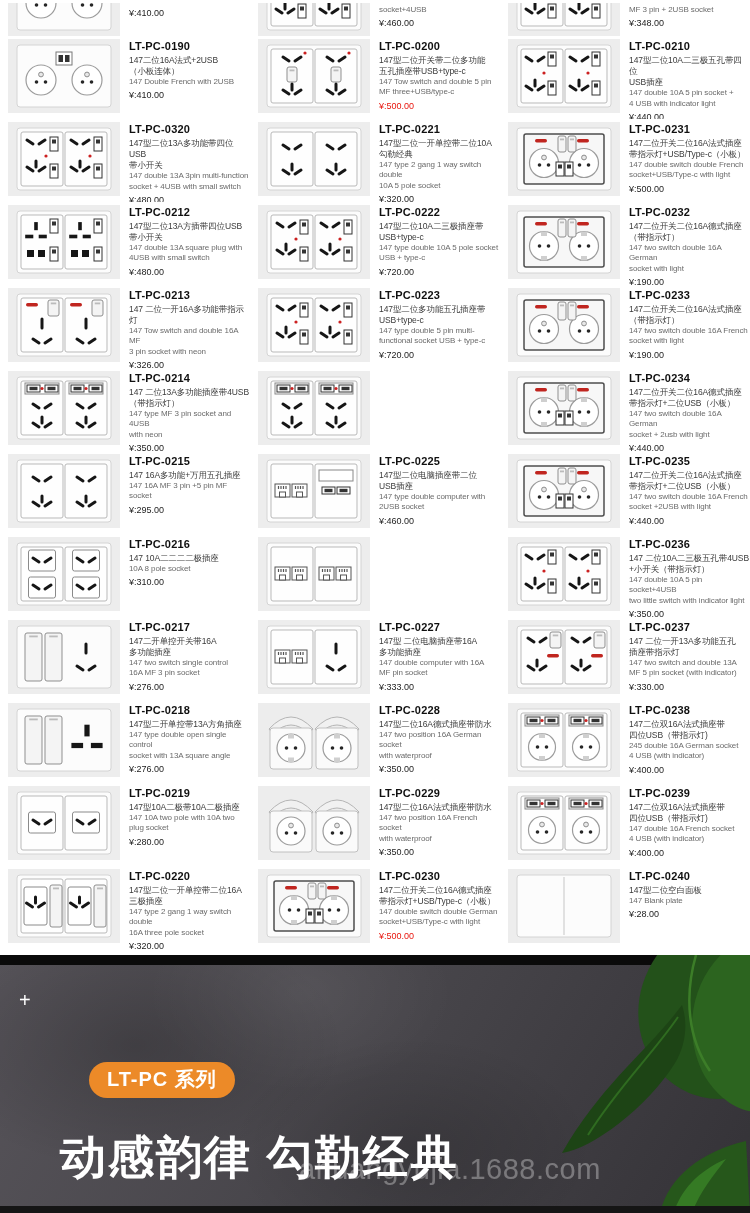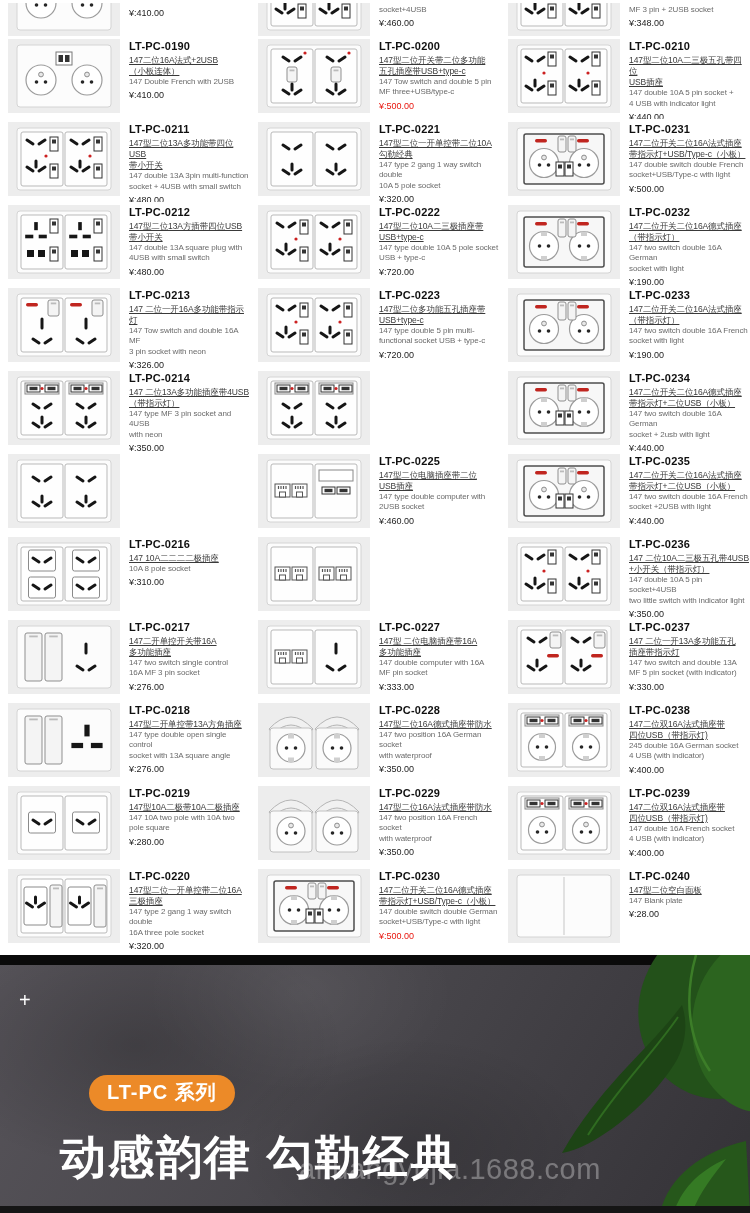--- a/index.html
+++ b/index.html
@@ -8,36 +8,36 @@
   .catalog{position:absolute;top:0;left:0;width:750px;}
   .row{display:flex;height:83px;}
   .row.partial{height:36px;overflow:hidden;}
   .cell{width:250px;box-sizing:border-box;display:flex;padding:3px 0 0 8px;}
   .tile{width:112px;height:74px;flex:none;background:#ededed;overflow:hidden;}
   .row.partial .tile{height:33px;}
   .row.partial .tile svg{margin-top:-41px;display:block;}
   .info{margin-left:9px;width:124px;overflow:hidden;}
   .row.partial .info{padding-top:2px;}
   .model{font-size:11px;font-weight:bold;color:#101010;letter-spacing:.2px;margin:1px 0 3px;}
-  .cn{font-size:8.5px;color:#3a3a3a;line-height:1.3;letter-spacing:-.1px;text-decoration:underline;}
+  .cn{font-size:8.5px;color:#3a3a3a;line-height:1.3;letter-spacing:-.1px;}
   .en{font-size:8px;color:#6b6b6b;line-height:1.3;letter-spacing:-.1px;}
   .price{font-size:9px;color:#1c1c1c;margin-top:3px;}
   .price.red{color:#e8150d;}
   
   .banner{position:absolute;left:0;top:955px;width:750px;height:258px;overflow:hidden;
     background:
       radial-gradient(ellipse 300px 180px at 18% 35%, rgba(0,0,0,.20), transparent 70%),
       radial-gradient(ellipse 260px 160px at 55% 75%, rgba(0,0,0,.16), transparent 70%),
       radial-gradient(ellipse 220px 140px at 40% 15%, rgba(255,255,255,.06), transparent 70%),
       linear-gradient(120deg,#57545a 0%,#454348 55%,#343237 100%);}
   .banner-topstrip{position:absolute;top:0;left:0;width:100%;height:10px;background:#0a0a0a;}
   .banner-bottomstrip{position:absolute;bottom:0;left:0;width:100%;height:7px;background:#151515;}
   .leaves{position:absolute;right:0;top:0;}
   .plus-icon{position:absolute;left:19px;top:34px;color:#fff;font-size:20px;font-weight:400;z-index:3;}
-  .badge{position:absolute;left:89px;top:120px;background:#ec8a28;color:#fff;font-size:20px;
+  .badge{position:absolute;left:89px;top:107px;background:#ec8a28;color:#fff;font-size:20px;
          font-weight:bold;padding:4px 18px 5px;border-radius:18px;letter-spacing:1px;z-index:3;}
   .headline{position:absolute;left:60px;top:172px;color:#fff;font-size:46px;font-weight:bold;
             letter-spacing:2px;z-index:3;white-space:nowrap;}
   .watermark{position:absolute;left:263px;top:198px;color:rgba(255,255,255,.32);font-size:29px;
              z-index:2;white-space:nowrap;letter-spacing:.5px;margin-left:36px;}
 </style>
 </head>
 <body>
 
 <div class="catalog" id="grid">
@@ -219,21 +219,21 @@
             <circle cx="38" cy="34" r="1.6" fill="#cc2020"></circle>
             <path d="M63 18 l6 4 M81 18 l-6 4" stroke="#161616" stroke-width="3" stroke-linecap="round" fill="none"></path>
             <path d="M63 45 l6 4 M81 45 l-6 4 M72 39 v6" stroke="#161616" stroke-width="3" stroke-linecap="round" fill="none"></path>
             <rect x="86" y="15" width="8" height="14" fill="#fff" stroke="#333"></rect>
             <rect x="88" y="17.5" width="4" height="4" fill="#333"></rect>
             <rect x="86" y="42" width="8" height="14" fill="#fff" stroke="#333"></rect>
             <rect x="88" y="44.5" width="4" height="4" fill="#333"></rect>
             <circle cx="82" cy="34" r="1.6" fill="#cc2020"></circle>
           </svg></div>
         <div class="info">
-          <div class="model">LT-PC-0211</div>
+          <div class="model">LT-PC-0320</div>
           <div class="cn">147型二位13A多功能带四位USB</div>
           <div class="cn">带小开关</div>
           <div class="en">147 double 13A 3pin multi-function</div>
           <div class="en">socket + 4USB with small switch</div>
           <div class="price">¥:480.00</div>
         </div>
       </div>
       <div class="cell">
         <div class="tile"><svg xmlns="http://www.w3.org/2000/svg" viewBox="0 0 112 74" width="112" height="74">
             <rect width="112" height="74" fill="#ededed"></rect>
@@ -569,20 +569,26 @@
         <div class="tile"><svg xmlns="http://www.w3.org/2000/svg" viewBox="0 0 112 74" width="112" height="74">
             <rect width="112" height="74" fill="#ededed"></rect>
             <rect x="9" y="6" width="94" height="62" rx="3" fill="#fcfcfc" stroke="#d4d4d4"></rect>
             <rect x="13" y="10" width="42" height="54" rx="2" fill="#fefefe" stroke="#b9b9b9"></rect>
             <rect x="57" y="10" width="42" height="54" rx="2" fill="#fefefe" stroke="#b9b9b9"></rect>
             <path d="M25 23 l6 4 M43 23 l-6 4" stroke="#161616" stroke-width="3" stroke-linecap="round" fill="none"></path>
             <path d="M25 48 l6 4 M43 48 l-6 4 M34 42 v6" stroke="#161616" stroke-width="3" stroke-linecap="round" fill="none"></path>
             <path d="M69 23 l6 4 M87 23 l-6 4" stroke="#161616" stroke-width="3" stroke-linecap="round" fill="none"></path>
             <path d="M69 48 l6 4 M87 48 l-6 4 M78 42 v6" stroke="#161616" stroke-width="3" stroke-linecap="round" fill="none"></path>
           </svg></div>
+        <div class="info">
+          <div class="model">LT-PC-0215</div>
+          <div class="cn">147 16A多功能+万用五孔插座</div>
+          <div class="en">147 16A MF 3 pin +5 pin MF socket</div>
+          <div class="price">¥:295.00</div>
+        </div>
       </div>
       <div class="cell">
         <div class="tile"><svg xmlns="http://www.w3.org/2000/svg" viewBox="0 0 112 74" width="112" height="74">
             <rect width="112" height="74" fill="#ededed"></rect>
             <rect x="9" y="6" width="94" height="62" rx="3" fill="#fcfcfc" stroke="#d4d4d4"></rect>
             <rect x="13" y="10" width="42" height="54" rx="2" fill="#fefefe" stroke="#b9b9b9"></rect>
             <rect x="57" y="10" width="42" height="54" rx="2" fill="#fefefe" stroke="#b9b9b9"></rect>
             <rect x="17" y="30" width="15" height="13" fill="#fff" stroke="#555"></rect>
             <path d="M20.5 32 v3 M23 32 v3 M25.5 32 v3 M28 32 v3" stroke="#555" stroke-width="1.2" fill="none"></path>
             <rect x="21.5" y="38" width="6" height="5" fill="#fff" stroke="#555"></rect>
@@ -879,21 +885,21 @@
             <rect x="57" y="10" width="42" height="54" rx="2" fill="#fefefe" stroke="#b9b9b9"></rect>
             <rect x="20.5" y="26" width="27" height="21" rx="2" fill="#fff" stroke="#8a8a8a"></rect>
             <path d="M25 34 l6 4 M43 34 l-6 4" stroke="#161616" stroke-width="3" stroke-linecap="round" fill="none"></path>
             <rect x="64.5" y="26" width="27" height="21" rx="2" fill="#fff" stroke="#8a8a8a"></rect>
             <path d="M69 34 l6 4 M87 34 l-6 4" stroke="#161616" stroke-width="3" stroke-linecap="round" fill="none"></path>
           </svg></div>
         <div class="info">
           <div class="model">LT-PC-0219</div>
           <div class="cn">147型10A二极带10A二极插座</div>
           <div class="en">147 10A two pole with 10A two</div>
-          <div class="en">pole square</div>
+          <div class="en">plug socket</div>
           <div class="price">¥:280.00</div>
         </div>
       </div>
       <div class="cell">
         <div class="tile"><svg xmlns="http://www.w3.org/2000/svg" viewBox="0 0 112 74" width="112" height="74">
             <rect width="112" height="74" fill="#ededed"></rect>
             <path d="M11 26 Q33 2 55 26 L51 31 Q33 13 15 31 Z" fill="#f1f1f1" stroke="#b5b5b5"></path>
             <rect x="12" y="25" width="42" height="41" rx="3" fill="#fafafa" stroke="#c0c0c0"></rect>
             <circle cx="33" cy="45" r="14" fill="#fff" stroke="#9c9c9c" stroke-width="1.2"></circle>
             <circle cx="28.5" cy="47" r="1.8" fill="#262626"></circle>

